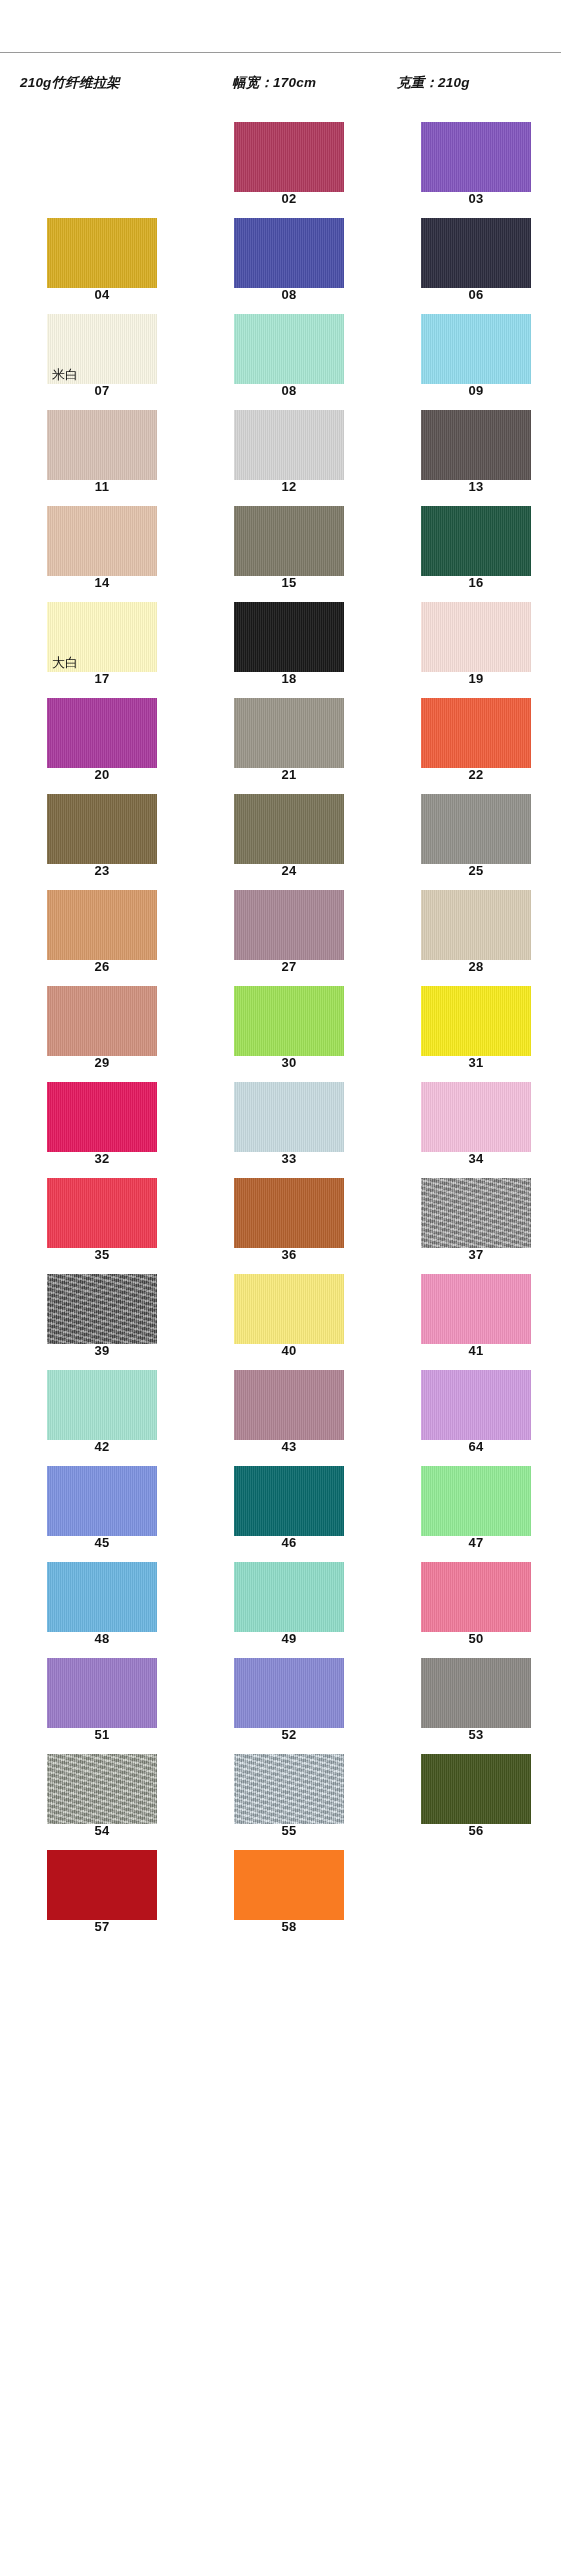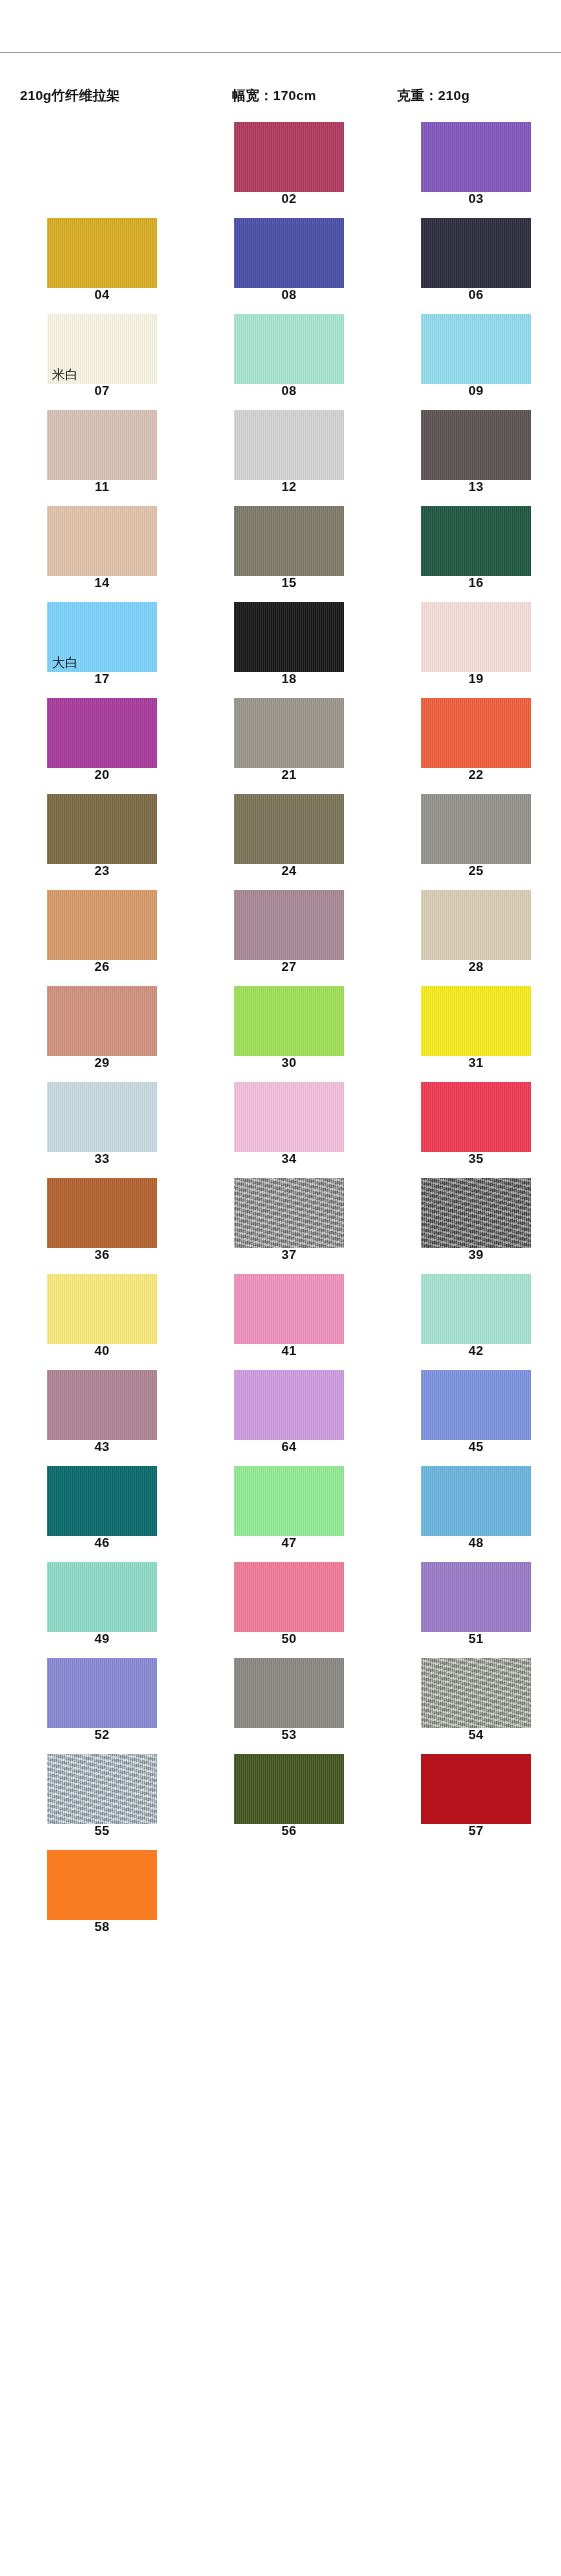--- a/index.html
+++ b/index.html
@@ -30,26 +30,27 @@
     top: 52px;
     left: 0;
     width: 561px;
     height: 1px;
     background: #9a9a9a;
   }
 
   
   .header {
     position: absolute;
-    top: 81px;
+    top: 68px;
     left: 0;
     width: 561px;
     height: 30px;
     display: flex;
     align-items: center;
+    font-style: italic;
   }
   .header .h-cell {
     font-size: 13.5px;
     font-weight: bold;
     color: #141414;
     letter-spacing: 0.2px;
     white-space: nowrap;
   }
   .h-title  { position: absolute; left: 20px;  }
   .h-width  { position: absolute; left: 232px; }
@@ -236,21 +237,21 @@
         </div>
         <div class="caption">15</div>
       </div>
       <div class="cell">
         <div class="swatch" style="background: rgb(31, 87, 65);">
           <div class="tex"></div>
         </div>
         <div class="caption">16</div>
       </div>
       <div class="cell">
-        <div class="swatch" style="background: #7dd3fc;">
+        <div class="swatch" style="background: #fef9c3;">
           <div class="tex"></div>
           <span class="swatch-note">大白</span>
         </div>
         <div class="caption">17</div>
       </div>
       <div class="cell">
         <div class="swatch" style="background: rgb(25, 25, 25);">
           <div class="tex"></div>
         </div>
         <div class="caption">18</div>
@@ -327,20 +328,26 @@
         </div>
         <div class="caption">30</div>
       </div>
       <div class="cell">
         <div class="swatch" style="background: rgb(247, 235, 29);">
           <div class="tex"></div>
         </div>
         <div class="caption">31</div>
       </div>
       <div class="cell">
+        <div class="swatch" style="background: rgb(228, 25, 95);">
+          <div class="tex"></div>
+        </div>
+        <div class="caption">32</div>
+      </div>
+      <div class="cell">
         <div class="swatch" style="background: rgb(200, 219, 224);">
           <div class="tex"></div>
         </div>
         <div class="caption">33</div>
       </div>
       <div class="cell">
         <div class="swatch" style="background: rgb(243, 192, 220);">
           <div class="tex"></div>
         </div>
         <div class="caption">34</div>

